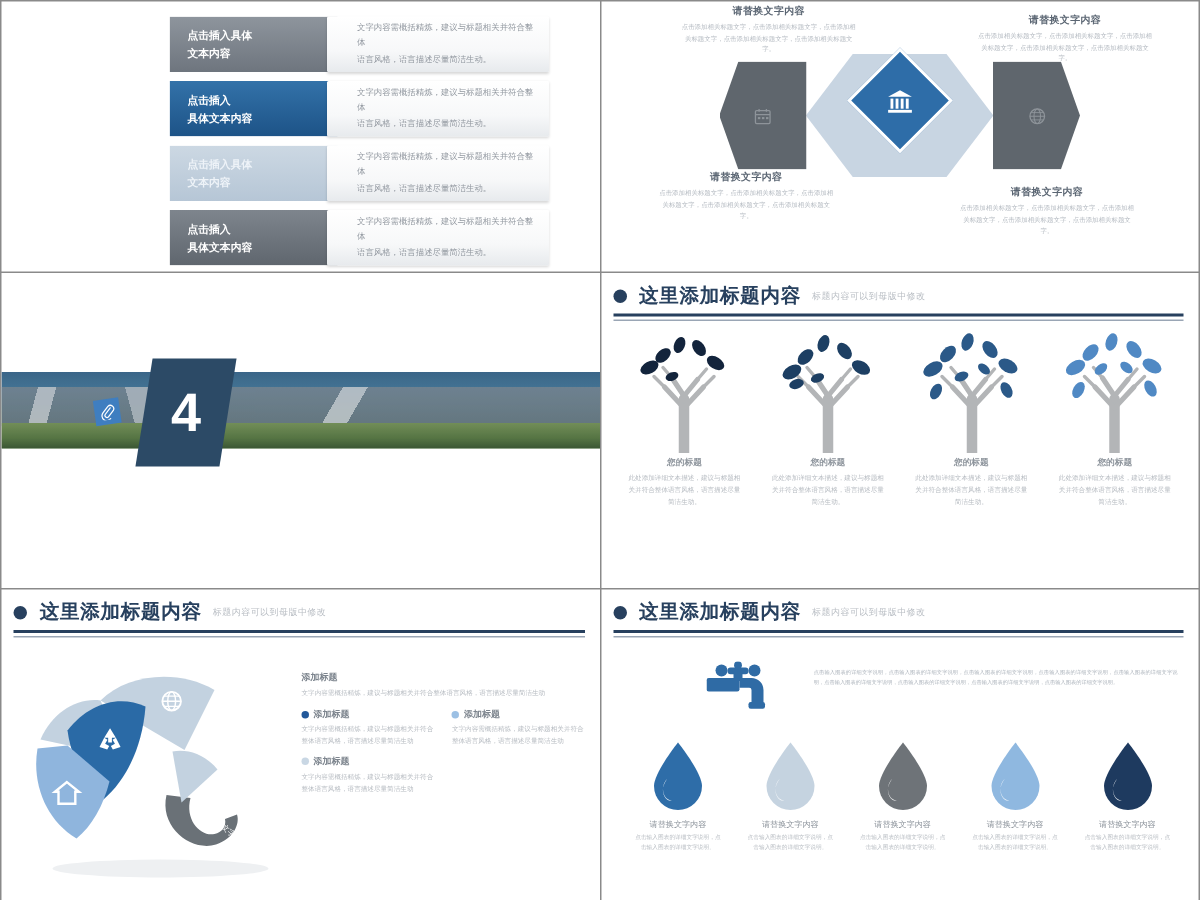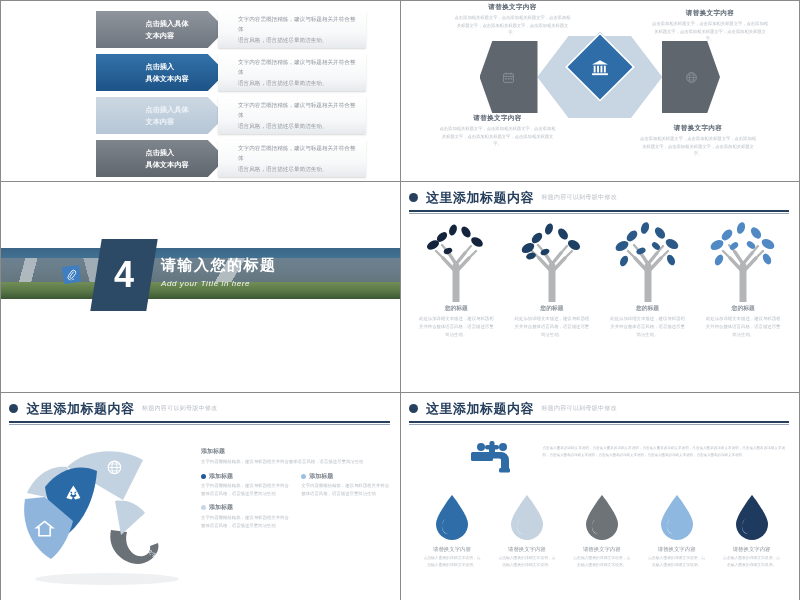--- a/index.html
+++ b/index.html
@@ -38,23 +38,23 @@
     font-size:6px; color:#b9bec4; vertical-align:middle;
     margin-left:3px; letter-spacing:.3px;
   }
   .sl-head .rule1 { margin-top:3px; height:2px; background:#27405e; }
   .sl-head .rule2 { margin-top:1.5px; height:1px; background:#9aa6b5; }
 
   
   .bars { position:absolute; left:95px; top:10px; width:270px; }
   .barrow { position:relative; height:37px; margin-bottom:6px; }
   .barrow .arrow {
-    position:absolute; left:0; top:0; width:130px; height:37px;
+    position:absolute; left:17px; top:0; width:130px; height:37px;
     clip-path: polygon(0 0, 86% 0, 100% 50%, 86% 100%, 0 100%);
-    display:flex; align-items:center;justify-content:center;
+    display:flex; align-items:center;
   }
   .barrow .arrow span {
     font-size:7.2px; font-weight:bold; line-height:1.55;
     padding-left:12px; white-space:pre-line;
   }
   .barrow .panel {
     position:absolute; left:122px; top:0; right:0; height:37px;
     background:linear-gradient(180deg,#ffffff 0%,#f7f8f9 62%,#e7eaed 100%);
     box-shadow:0 1px 2px rgba(0,0,0,.16);
     border-radius:1px;
@@ -301,24 +301,20 @@
       <div class="grass"></div>
       <div class="band-overlay"></div>
     </div>
     <div class="clip-badge">
       <svg width="11" height="11" viewBox="0 0 24 24">
         <path d="M17 7l-8.5 8.5a3 3 0 0 0 4.2 4.2L21 11.4a5 5 0 0 0-7-7L5.6 12.8a7 7 0 0 0 9.9 9.9" fill="none" stroke="#ffffff" stroke-width="1.8" stroke-linecap="round"></path>
       </svg>
     </div>
     <div class="numblock">
       <span>4</span>
-    </div>
-    <div class="sd-title">
-      <div class="zh">请输入您的标题</div>
-      <div class="en">Add your Title in here</div>
     </div>
   </div>
 
   <div class="slide">
     <div class="sl-head">
       <span class="bullet"></span>
       <span class="ttl">这里添加标题内容</span>
       <span class="sub">标题内容可以到母版中修改</span>
       <div class="rule1"></div>
       <div class="rule2"></div>

